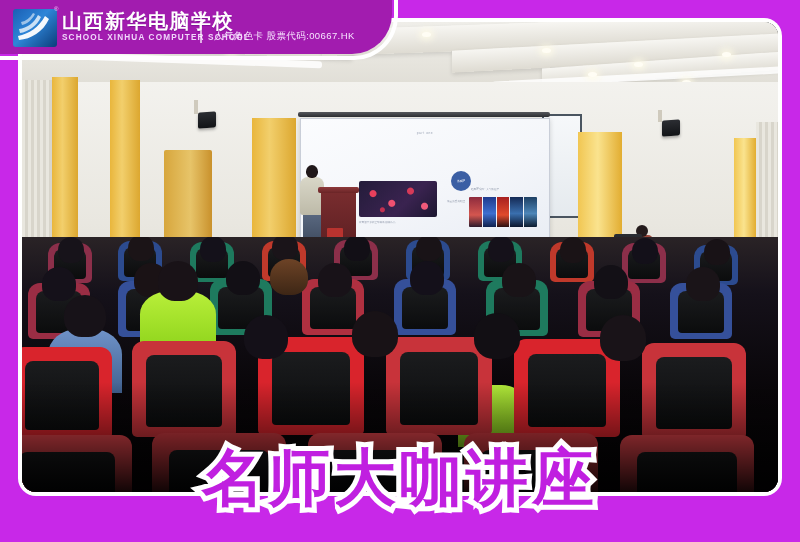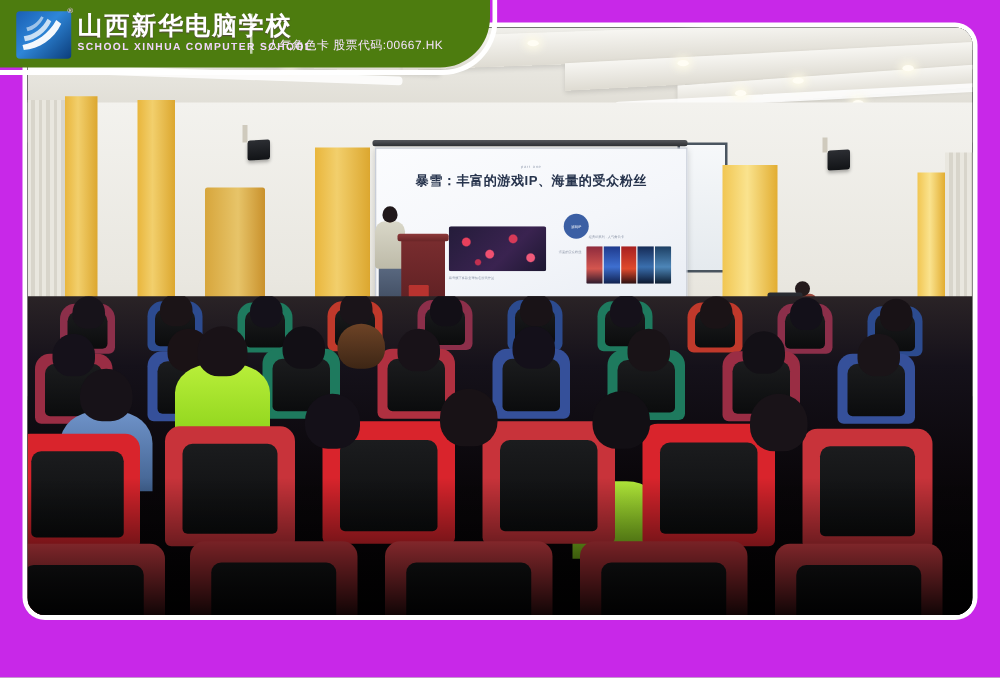--- a/index.html
+++ b/index.html
@@ -207,21 +207,21 @@
     position:absolute;border-radius:50% 50% 42% 42%;
   }
   .shoulders{
     position:absolute;border-radius:40% 40% 0 0;
   }
 
   
   .banner{
     position:absolute;left:0;top:0;
     width:392px;height:54px;
-    background:#4d7c0f;
+    background:#a21caf;
     border-bottom-right-radius:40px;
     z-index:8;
   }
   .banner-edge{
     position:absolute;left:0;top:0;width:398px;height:60px;
     border-bottom-right-radius:44px;
     border-right:4px solid #ffffff;
     border-bottom:4px solid #ffffff;
     box-sizing:border-box;
     z-index:7;
@@ -314,21 +314,20 @@
       <div class="window" style="left:520px;top:92px;width:36px;height:100px;"></div>
       <div class="yellow-pillar" style="left:556px;top:110px;width:44px;height:130px;"></div>
       <div class="yellow-pillar" style="left:712px;top:116px;width:22px;height:128px;"></div>
       <div class="wall-left-strip" style="left:734px;top:100px;width:28px;height:150px;"></div>
       <div class="wall-speaker" style="left:640px;top:98px;"></div>
       <div style="position:absolute;left:636px;top:88px;width:4px;height:12px;background:#cfcabd;"></div>
 
       <div class="screen-rail"></div>
       <div class="screen">
         <div class="slide-eyebrow">part one</div>
-        <div class="slide-title">暴雪：丰富的游戏IP、海量的受众粉丝</div>
         <div class="slide-thumb-left"></div>
         <div class="slide-cap" style="left:58px;top:101px;">暴雪旗下多款全球知名游戏作品</div>
         <div class="slide-circle">
             <span>游戏IP</span>
           </div>
         <div class="slide-cap" style="left:146px;top:80px;">海量的受众粉丝</div>
         <div class="slide-cap" style="left:170px;top:68px;">经典IP系列 · 人气角色卡</div>
         <div class="slide-posters">
           <div class="sp sp1"></div>
           <div class="sp sp2"></div>
@@ -439,14 +438,15 @@
     </div>
     <div class="logo-reg">®</div>
     <div class="logo-cn">山西新华电脑学校</div>
     <div class="logo-en">SCHOOL XINHUA COMPUTER SCHOOL</div>
 
     <div class="divider"></div>
 
     <div class="sub-small">人气角色卡 股票代码:00667.HK</div>
   </div>
 
+  <div class="headline">名师大咖讲座</div>
 
 </div>
 
 </body></html>

